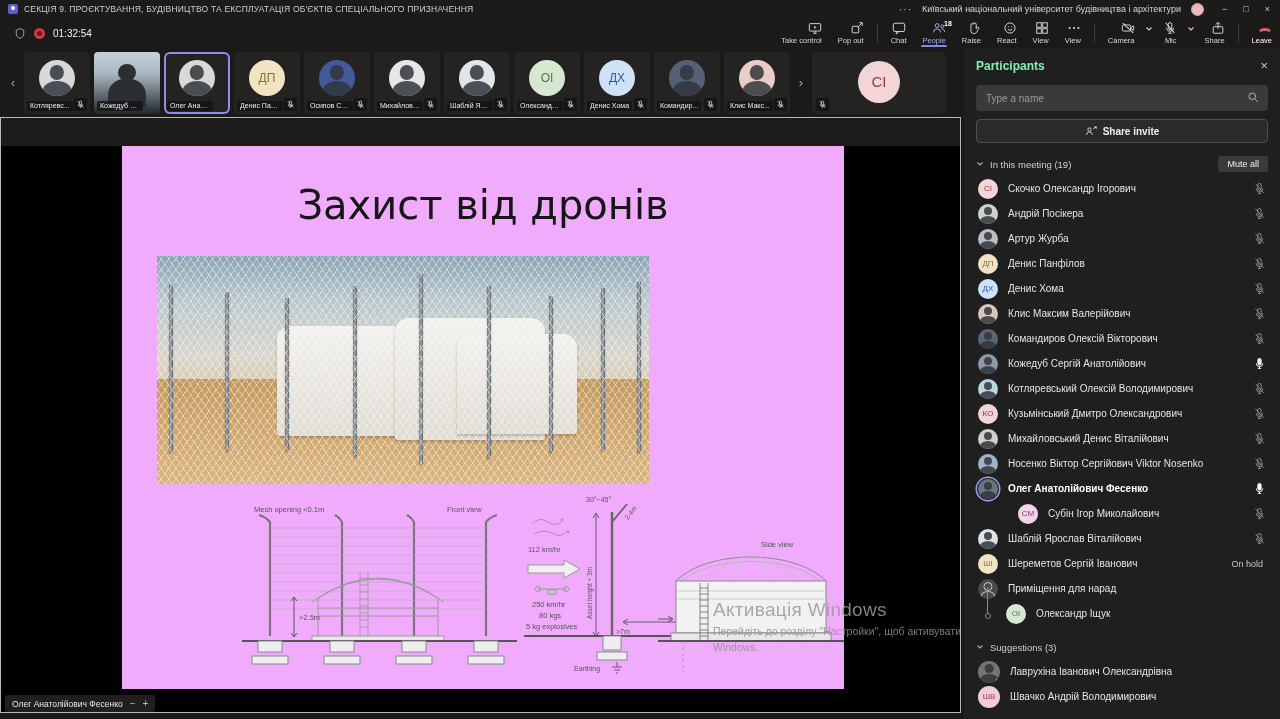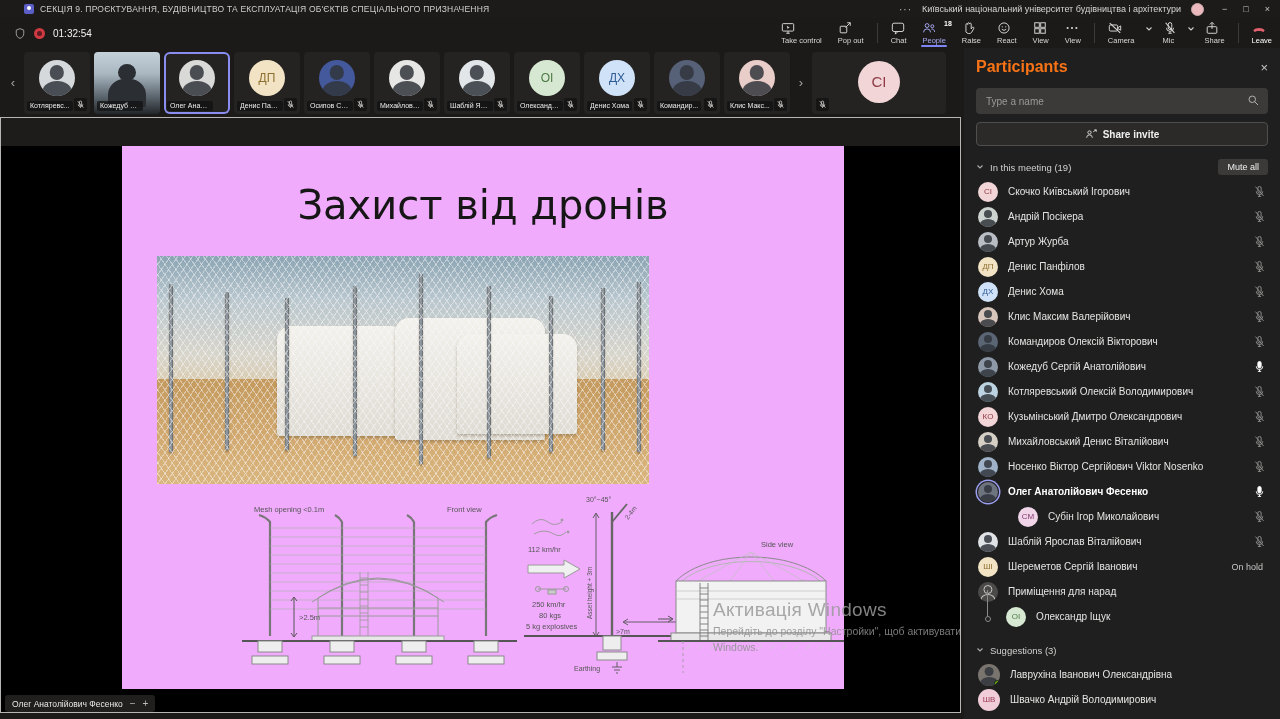--- a/index.html
+++ b/index.html
@@ -2,39 +2,39 @@
 <html><head>
 <meta charset="utf-8">
 <style>
   *{margin:0;padding:0;box-sizing:border-box}
   html,body{width:1280px;height:719px;overflow:hidden;background:#141414}
   body{font-family:"Liberation Sans",sans-serif;-webkit-font-smoothing:antialiased}
   #app{position:relative;width:1280px;height:719px;background:#1b1a19;overflow:hidden}
 
   
   #titlebar{position:absolute;left:0;top:0;width:1280px;height:18px;background:#1c1b1a;display:flex;align-items:center;color:#cfcecd;font-size:8.5px}
-  .tb-left{display:flex;align-items:center;gap:6px;padding-left:24px;flex:1;min-width:0}
+  .tb-left{display:flex;align-items:center;gap:6px;padding-left:8px;flex:1;min-width:0}
   .teams-logo{width:10px;height:10px;border-radius:2px;background:#5b5fc7;position:relative;flex:0 0 auto}
   .teams-logo::after{content:'';position:absolute;left:3px;top:2px;width:4px;height:4px;border-radius:50%;background:#fff}
   .tb-title{white-space:nowrap;overflow:hidden;text-overflow:ellipsis;letter-spacing:.2px}
   .tb-right{display:flex;align-items:center;gap:10px;padding-right:10px}
   .tb-more{font-size:10px;color:#bdbcbb;letter-spacing:1px}
   .tenant{font-size:9px;color:#d6d5d4;white-space:nowrap}
   .acct-avatar{width:13px;height:13px;border-radius:50%;background:#eab8bd;border:1px solid #caa}
   .winbtns{display:flex;align-items:center;gap:16px;margin-left:8px;color:#c8c7c6;font-size:9px}
   .winbtns span{cursor:default}
 
   
   #toolbar{position:absolute;left:0;top:18px;width:1280px;height:30px;background:#1b1a19;display:flex;align-items:center}
   .timer-wrap{display:flex;align-items:center;gap:8px;padding-left:14px;flex:1}
   .rec-dot{width:11px;height:11px;border-radius:50%;border:3px solid #cf3a42;background:#5e1a20}
   .timer{color:#f0f0f0;font-size:10px}
   .shield-icon{width:12px;height:13px;color:#b9b8b7}
   .tb-group{display:flex;align-items:stretch;height:30px}
-  .tb-btn{position:relative;display:flex;flex-direction:column;align-items:flex-start;justify-content:center;padding:0 8px;color:#d8d7d6;font-size:7.5px;gap:1px;cursor:pointer}
+  .tb-btn{position:relative;display:flex;flex-direction:column;align-items:flex-end;justify-content:center;padding:0 8px;color:#d8d7d6;font-size:7.5px;gap:1px;cursor:pointer}
   .tb-btn svg{width:14px;height:14px}
   .tb-div{width:1px;height:20px;background:#3c3b3a;align-self:center;margin:0 5px}
   .tb-chev{display:flex;align-items:center;padding:0 2px;margin-top:-8px;color:#cfcecd}
   .tb-chev svg{width:8px;height:8px}
   .btn-people{color:#a8aaf0}
   .btn-people .under{position:absolute;bottom:1px;left:50%;transform:translateX(-50%);width:26px;height:2px;border-radius:1px;background:#7f85f5}
   .people-badge{position:absolute;top:2px;right:2px;font-size:7px;font-weight:bold;color:#fff}
   .btn-leave{color:#fff}
   .btn-leave svg{color:#e0606e}
 
@@ -88,21 +88,21 @@
   .d-side{left:536px;top:345px;width:186px;height:185px}
   .watermark{position:absolute;left:712px;top:481px;color:#9a9a9a;opacity:.85;pointer-events:none;z-index:5}
   .wm1{font-size:19px;font-weight:300;letter-spacing:.3px}
   .wm2,.wm3{font-size:10.5px;margin-top:4px;white-space:nowrap;color:#8f8f8f}
   .presenter-pill{position:absolute;left:4px;top:577px;height:17px;background:#201f1e;border-radius:3px;display:flex;align-items:center;gap:7px;padding:0 7px;color:#e9e8e7;font-size:8.5px;z-index:6}
   .pill-zoom{color:#bdbcbb;font-size:10px;cursor:pointer}
 
   
   #panel{position:absolute;left:964px;top:48px;width:316px;height:671px;background:#1f1f1f;padding:10px 12px 0 12px;overflow:hidden}
   .panel-head{display:flex;align-items:center;justify-content:space-between}
-  .panel-title{font-size:16px;font-weight:bold;color:#f97316}
+  .panel-title{font-size:12px;font-weight:bold;color:#86efac}
   .panel-close{color:#c8c7c6;font-size:13px;cursor:pointer}
   .search-box{margin-top:12px;position:relative}
   .search-box input{width:100%;height:26px;background:#3b3a39;border:none;border-radius:4px;color:#e8e8e8;font-size:10px;padding:0 28px 0 10px;outline:none;font-family:"Liberation Sans",sans-serif}
   .search-box input::placeholder{color:#9b9a99}
   .search-icon{position:absolute;right:8px;top:6px;width:13px;height:13px;color:#b5b4b3}
   .share-invite{margin-top:8px;height:24px;border:1px solid #504f4e;background:#2b2a29;border-radius:4px;display:flex;align-items:center;justify-content:center;gap:6px;color:#f0f0f0;font-size:10px;font-weight:bold;cursor:pointer}
   .share-invite svg{width:12px;height:12px;color:#e0e0e0}
   .section-row{margin-top:11px;display:flex;align-items:center;gap:6px;color:#d2d1d0;font-size:9.5px;height:20px}
   .section-row .chev{width:8px;height:8px;color:#a9a8a7;flex:0 0 auto}
   .section-label{flex:1}
@@ -581,21 +581,21 @@
         </svg>
       <span class="section-label">In this meeting (19)</span>
       <span class="mute-all">Mute all</span>
     </div>
 
     <div class="plist">
       <div class="p-row k-initials m-muted">
           <span class="avatar" style="background: rgb(242, 213, 215);">
             <span class="initials-text" style="color: rgb(142, 59, 70);">СІ</span>
           </span>
-          <span class="p-name">Скочко Київський Ігорович</span>
+          <span class="p-name">Скочко Олександр Ігорович</span>
 
           <svg class="p-mic off" viewBox="0 0 16 16" fill="none" stroke="currentColor" stroke-width="1.2">
             <path d="M8 1.8 a2 2 0 0 1 2 2 v4 a2 2 0 1 1-4 0 v-4 a2 2 0 0 1 2-2 Z"></path>
             <path d="M4 7.8 a4 4 0 0 0 8 0 M8 11.8 V14 M6 14 h4"></path>
             <path d="M3 2 L13 13.5"></path>
           </svg>
 
         </div>
         <div class="p-row k-photo m-muted">
           <span class="avatar" style="background: rgb(205, 211, 207);"></span>

